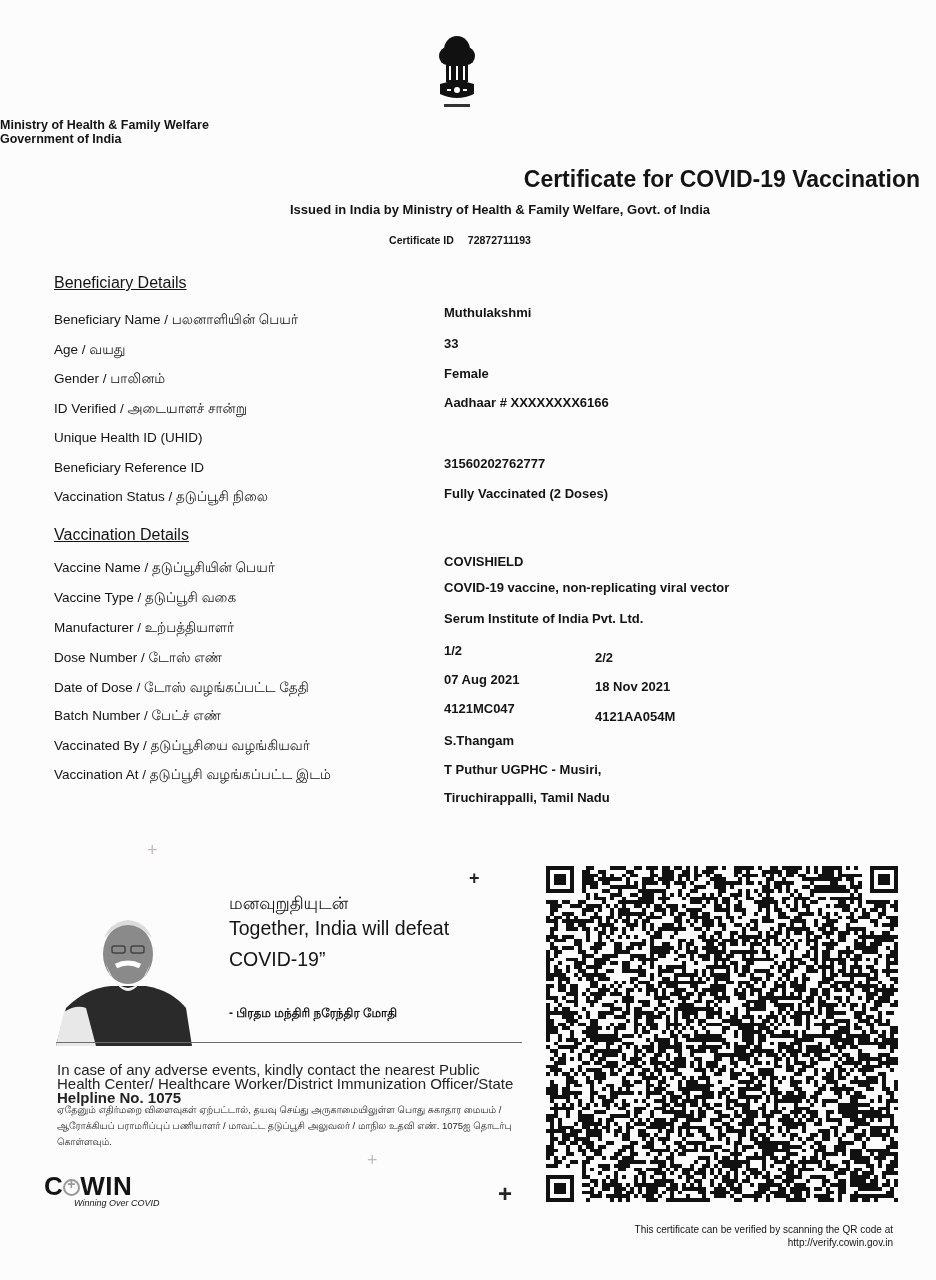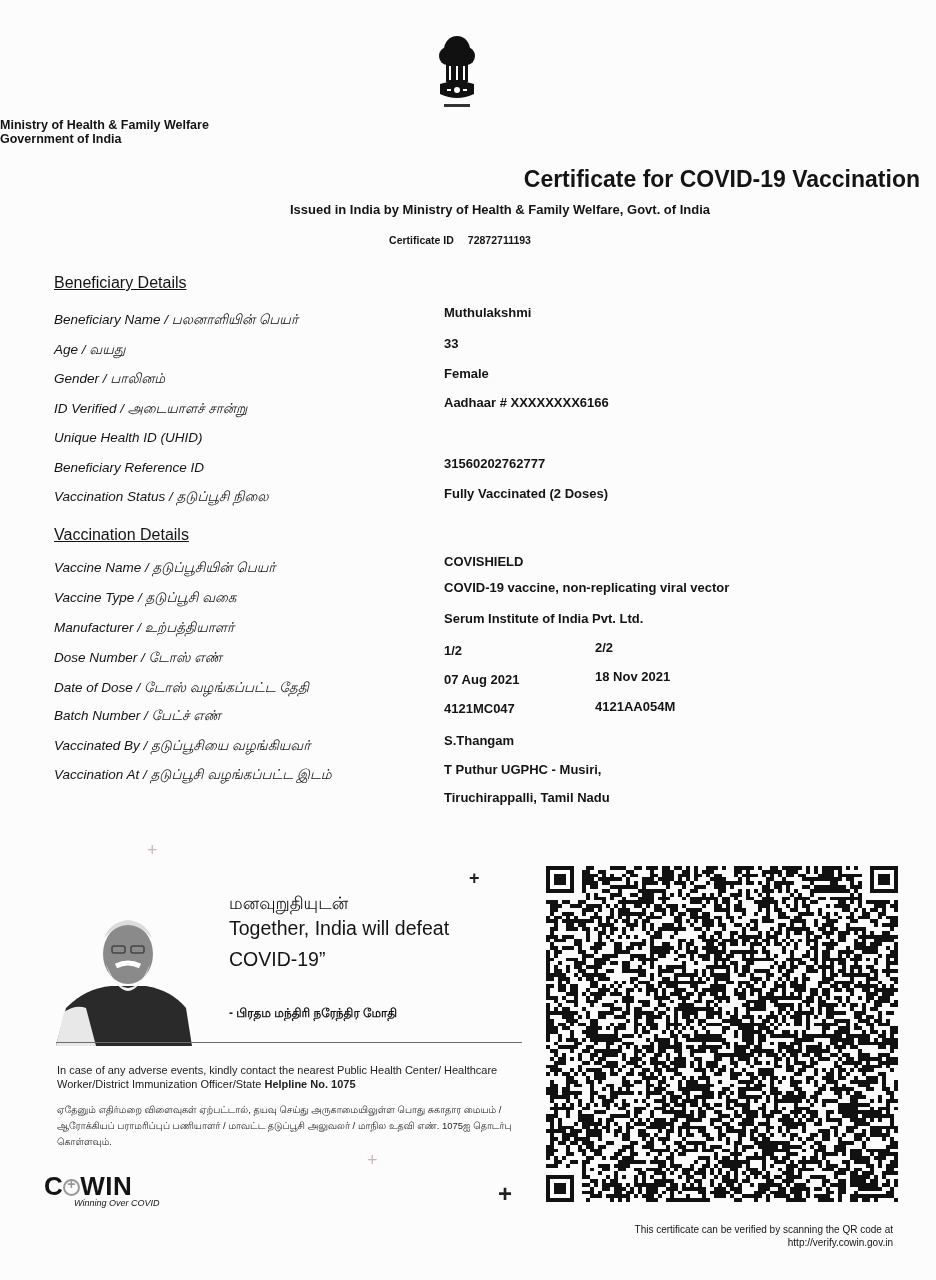--- a/index.html
+++ b/index.html
@@ -11,35 +11,35 @@
   }
   .abs { position: absolute; }
   .emblem { left: 430px; top: 28px; width: 54px; height: 82px; }
   .ministry { left: 0; width: 920px; top: 118px; font-weight: bold; font-size: 12.5px; line-height: 14px; }
   .title { left: 0; width: 920px; top: 166px; text-align: right; font-weight: bold; font-size: 23px; }
   .subtitle { left: 0; width: 920px; top: 202px; text-align: center; font-weight: bold; font-size: 13px; padding-left: 40px; }
   .certid { left: 0; width: 920px; top: 234px; text-align: center; font-weight: bold; font-size: 10.5px; }
   .certid span.gap { display: inline-block; width: 14px; }
 
   .section-h { left: 54px; font-weight: normal; font-size: 16px; text-decoration: underline; }
-  .lbl { left: 54px; font-size: 13.5px; white-space: nowrap; font-style: italic; }
+  .lbl { left: 54px; font-size: 13.5px; white-space: nowrap; }
   .val { left: 444px; font-size: 13px; font-weight: bold; white-space: nowrap; }
-  .val2 { left: 595px; font-size: 13px; font-weight: bold; white-space: nowrap; }
+  .val2 { left: 595px; font-size: 13px; font-weight: bold; white-space: nowrap; margin-top: 10px; }
 
   .cross { font-size: 18px; font-weight: bold; color: #222; }
   .cross.light { color: #c9b7bd; font-weight: normal; }
 
   .photo { left: 56px; top: 908px; width: 142px; height: 138px; }
   .quote { left: 229px; top: 894px; width: 300px; }
   .quote .ta { font-size: 17px; line-height: 19px; }
   .quote .en { font-size: 19.5px; line-height: 31px; }
   .quote-attr { left: 229px; top: 1006px; font-size: 12px; font-weight: bold; }
   .divider { left: 56px; top: 1042px; width: 466px; height: 1px; background: #6b6b6b; }
 
-  .adverse { left: 57px; top: 1063px; width: 470px; font-size: 11px; line-height: 14px; color: #222; }
+  .adverse { left: 57px; top: 1063px; width: 470px; font-size: 15px; line-height: 14px; color: #222; }
   .adverse b { font-weight: bold; }
   .adverse-ta { left: 57px; top: 1102px; width: 470px; font-size: 9.5px; line-height: 16px; color: #222; }
 
   .cowin { left: 44px; top: 1171px; font-weight: bold; font-size: 26px; letter-spacing: 0.5px; }
   .cowin .o { display: inline-block; width: 17px; height: 17px; border: 2px solid #999; border-radius: 50%; position: relative; top: 1px; box-sizing: border-box; }
   .cowin .o::after { content: "+"; position: absolute; left: 2px; top: -5px; font-size: 14px; color: #999; }
   .cowin-tag { left: 74px; top: 1198px; font-size: 9px; font-style: italic; }
 
   .qr { left: 546px; top: 866px; width: 352px; height: 336px; }
   .verify { left: 560px; top: 1216px; width: 333px; text-align: right; font-size: 10px; line-height: 13px; margin-top: 7px; }

